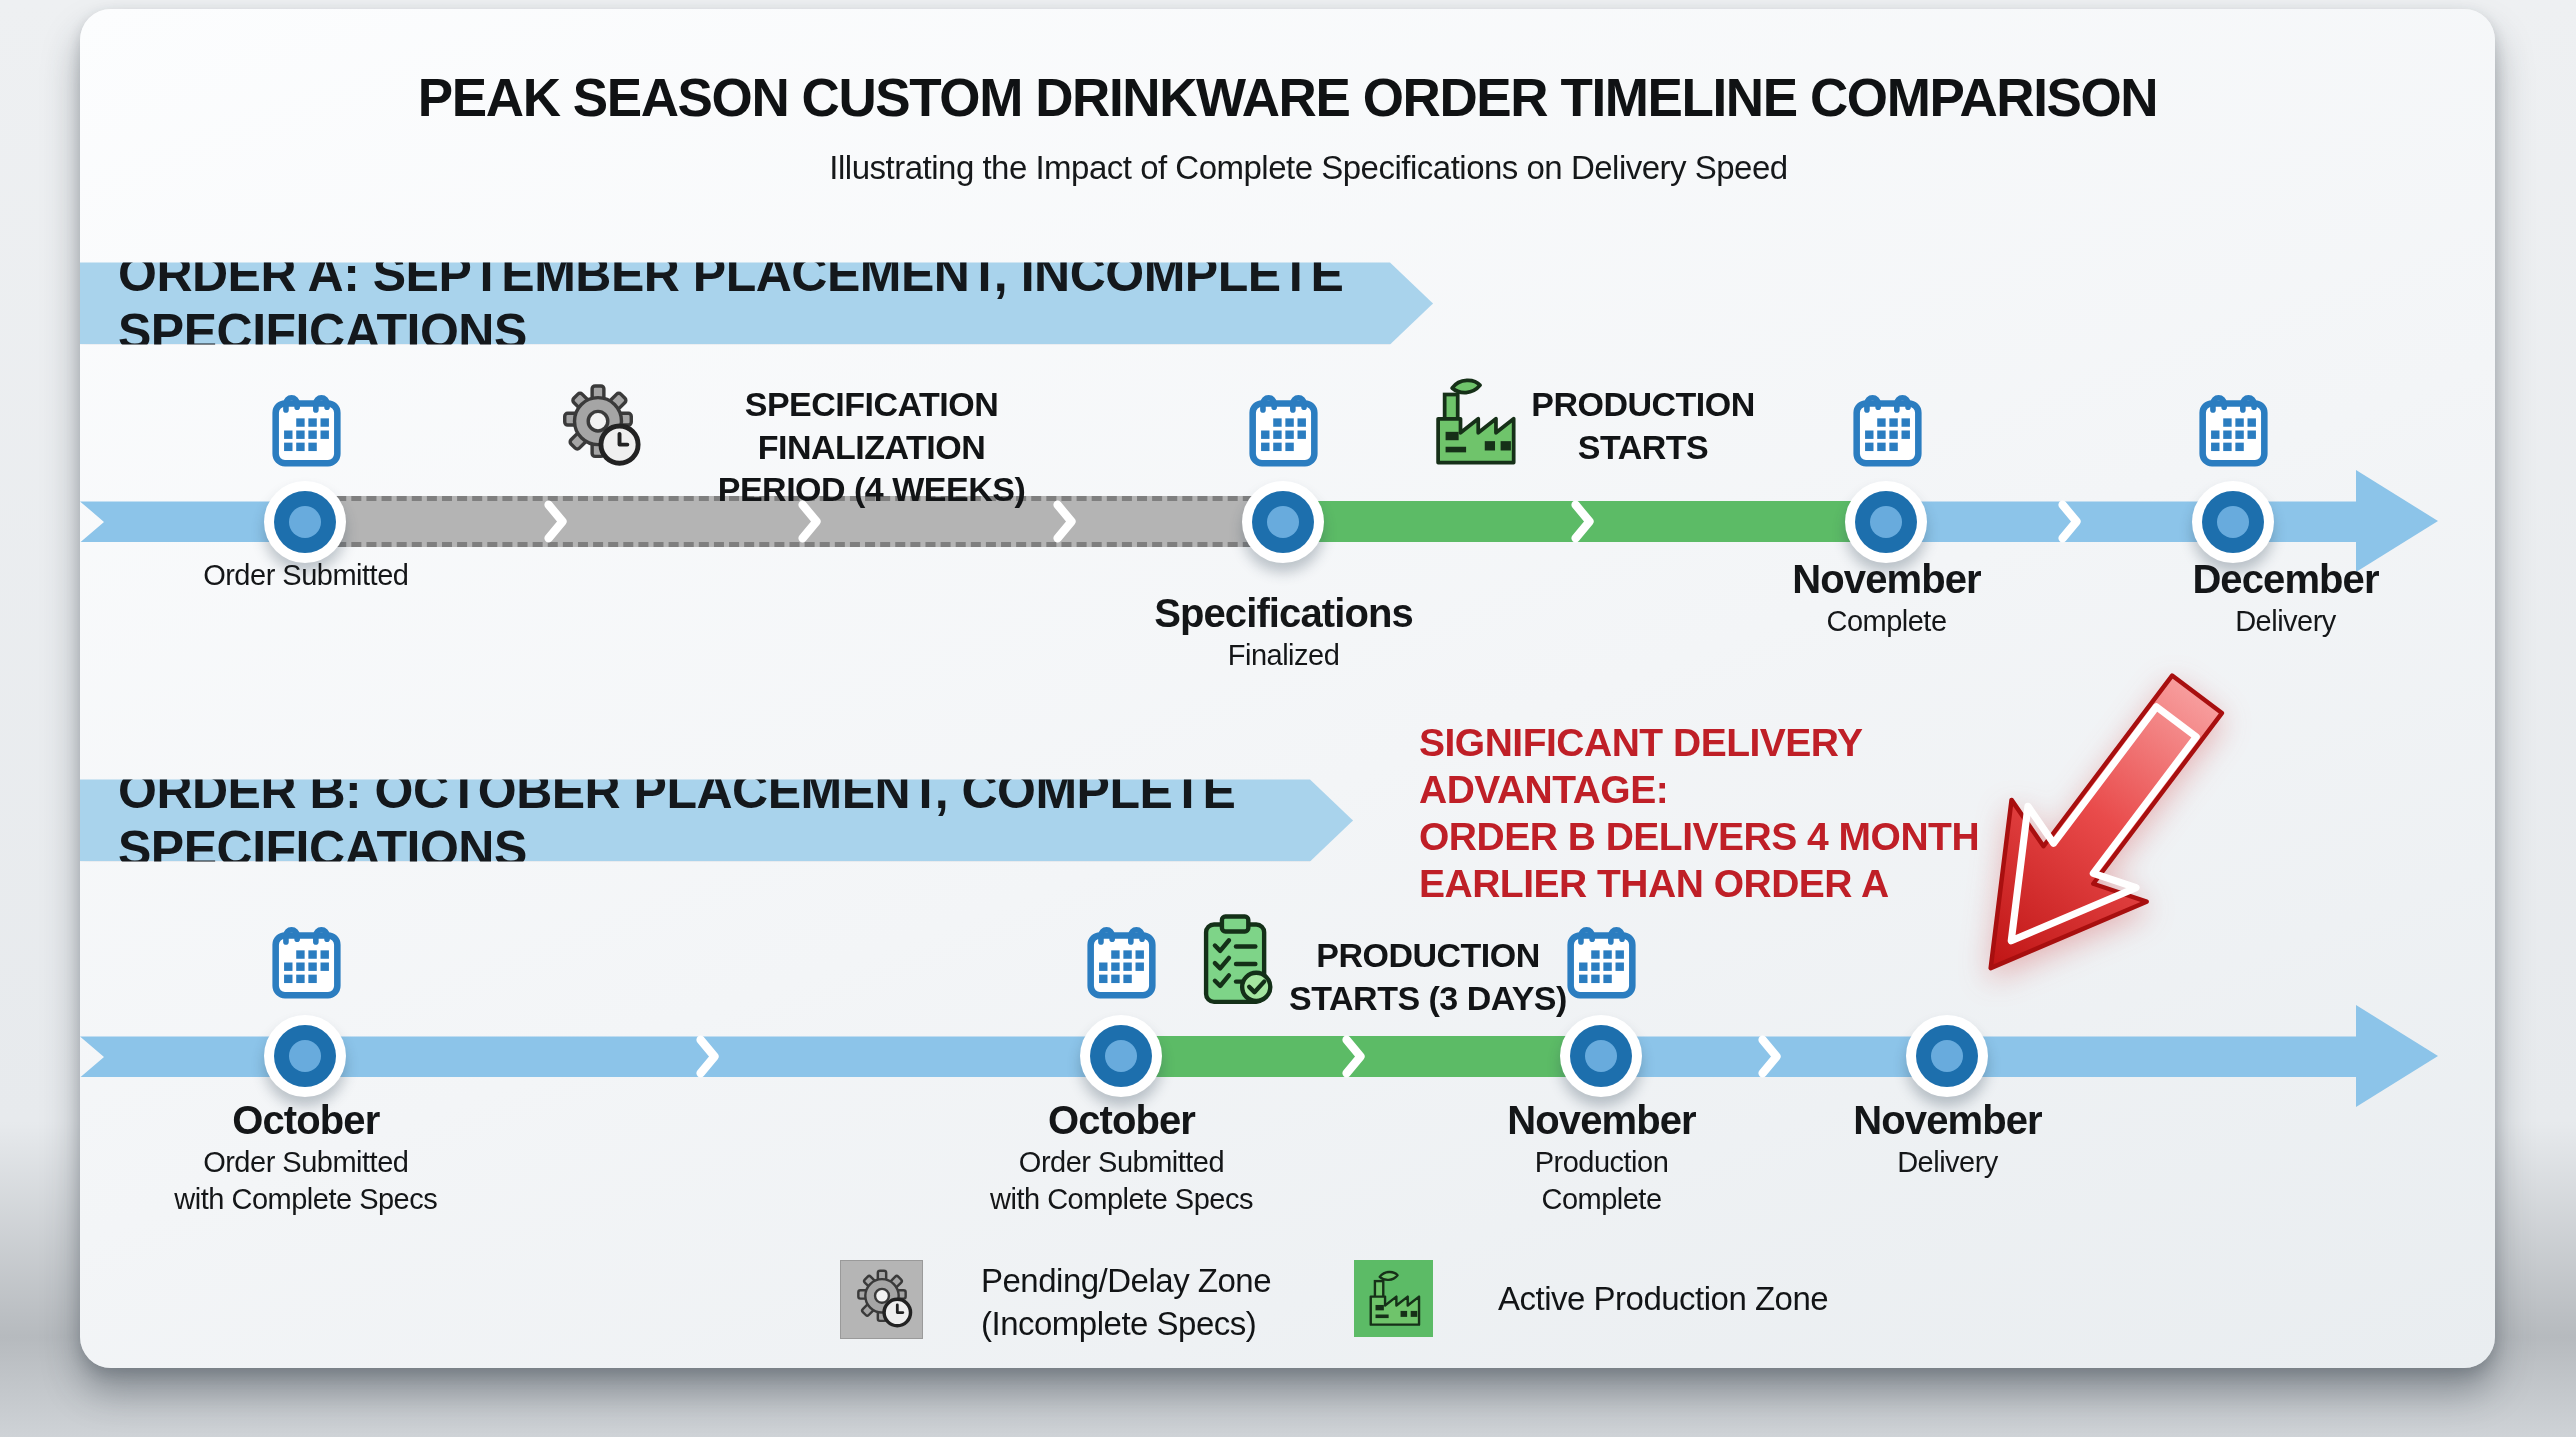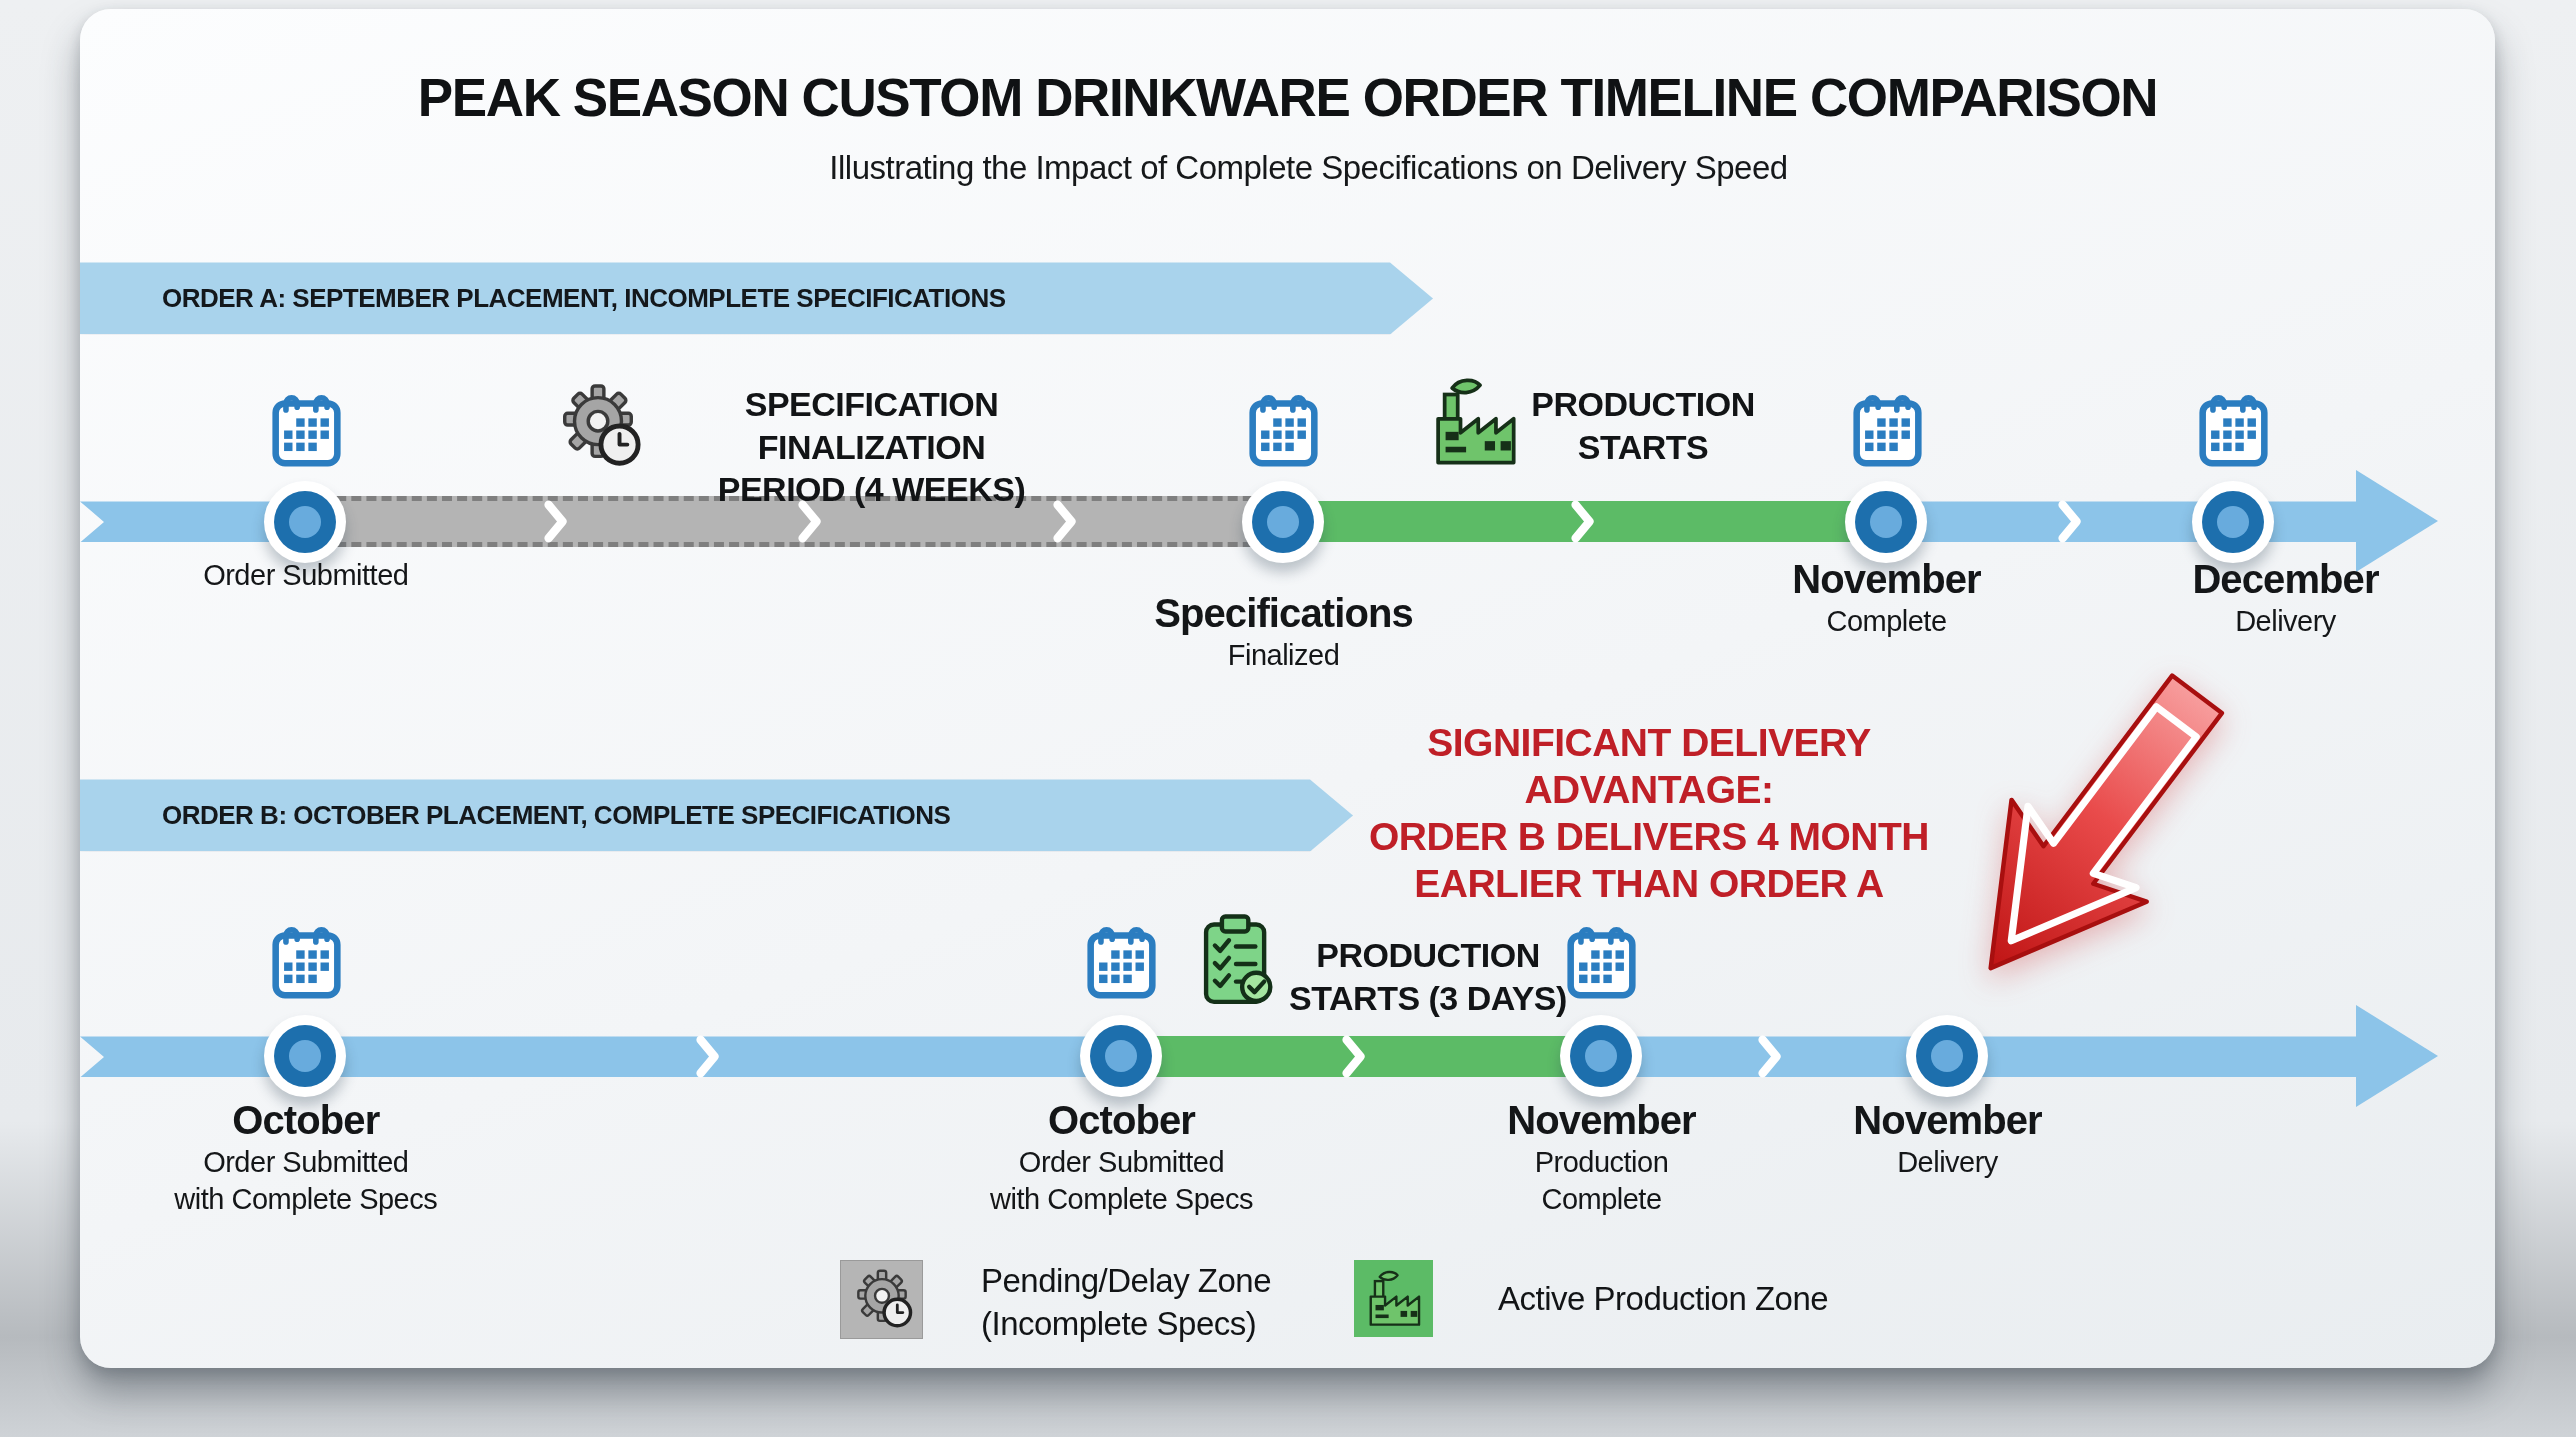--- a/index.html
+++ b/index.html
@@ -18,23 +18,23 @@
   }
   .title{
     position:absolute;top:58px;left:0;width:100%;text-align:center;
     font-size:53px;font-weight:800;letter-spacing:-1.4px;color:#101214;
   }
   .subtitle{
     position:absolute;top:140px;left:0;width:100%;text-align:center;
     font-size:33px;font-weight:400;letter-spacing:-0.5px;color:#16181a;padding-left:21px;
   }
   .banner{
-    position:absolute;left:0;height:72px;background:#a9d3ec;
-    display:flex;align-items:center;box-sizing:border-box;padding-left:82px;
-    font-size:26px;font-weight:bold;letter-spacing:-0.5px;color:#14181c;
+    position:absolute;left:0;height:82px;background:#a9d3ec;
+    display:flex;align-items:center;box-sizing:border-box;padding-left:38px;
+    font-size:50px;font-weight:bold;letter-spacing:-0.5px;color:#14181c;
     clip-path:polygon(0 0,calc(100% - 43px) 0,100% 50%,calc(100% - 43px) 100%,0 100%);
     box-shadow:0 5.6px 7.5px rgba(80,100,120,.15);
   }
   .banner-a{top:253px;width:1353px;}
   .banner-b{top:770px;width:1273px;}
   .band{
     position:absolute;left:0;height:41px;background:#8cc4e9;
     clip-path:polygon(0 0,100% 0,100% 100%,0 100%,24px 50%);
   }
   .band-head{
@@ -56,21 +56,21 @@
   .node-core{width:32px;height:32px;border-radius:50%;background:#68abdd;}
   .ico{position:absolute;}
   .ms{position:absolute;width:431px;text-align:center;color:#141618;}
   .ms .month{font-size:40px;font-weight:bold;letter-spacing:-0.9px;line-height:1.14;}
   .ms .sub{font-size:29px;line-height:1.26;letter-spacing:-0.5px;}
   .phase-label{
     position:absolute;text-align:center;font-weight:bold;font-size:34px;
     letter-spacing:-0.5px;line-height:1.25;color:#121416;
   }
   .callout{
-    position:absolute;left:1260px;top:711px;width:618px;text-align:center;
+    position:absolute;left:1339px;top:711px;width:618px;
     color:#bf1f27;font-weight:bold;font-size:39px;line-height:1.2;letter-spacing:-0.5px;
   }
   .big-arrow{position:absolute;left:1858px;top:637px;filter:drop-shadow(0 9.4px 15px rgba(210,60,60,.35));}
   .legend-swatch{position:absolute;display:flex;align-items:center;justify-content:center;}
   .swatch-gray{left:760px;top:1251px;width:81px;height:77px;background:#b5b5b5;border:1.9px solid #9a9a9a;}
   .swatch-green{left:1274px;top:1251px;width:79px;height:77px;background:#5cbb66;}
   .legend-text{position:absolute;font-size:33px;color:#121416;line-height:1.3;letter-spacing:-0.5px;margin-left:44px;}
   .lt-pending{left:857px;top:1251px;}
   .lt-active{left:1374px;top:1269px;}
 </style>

